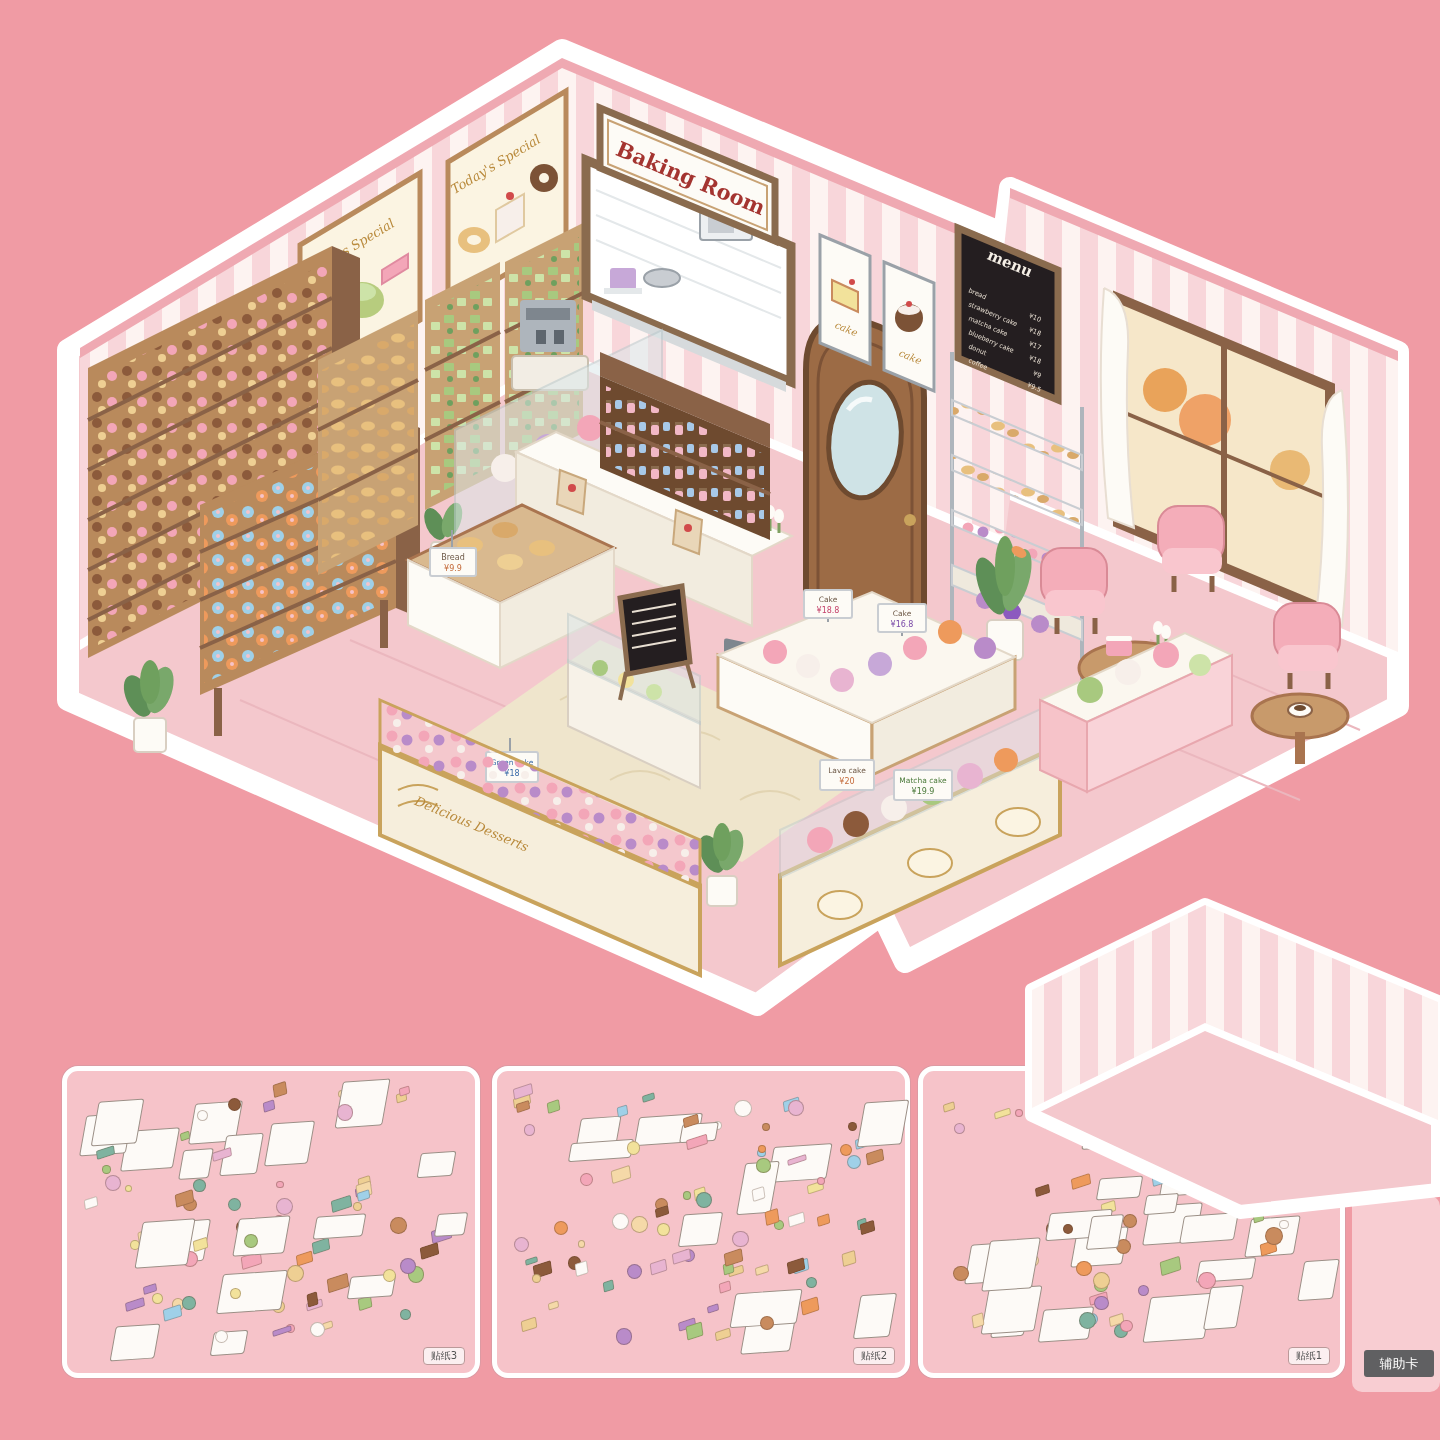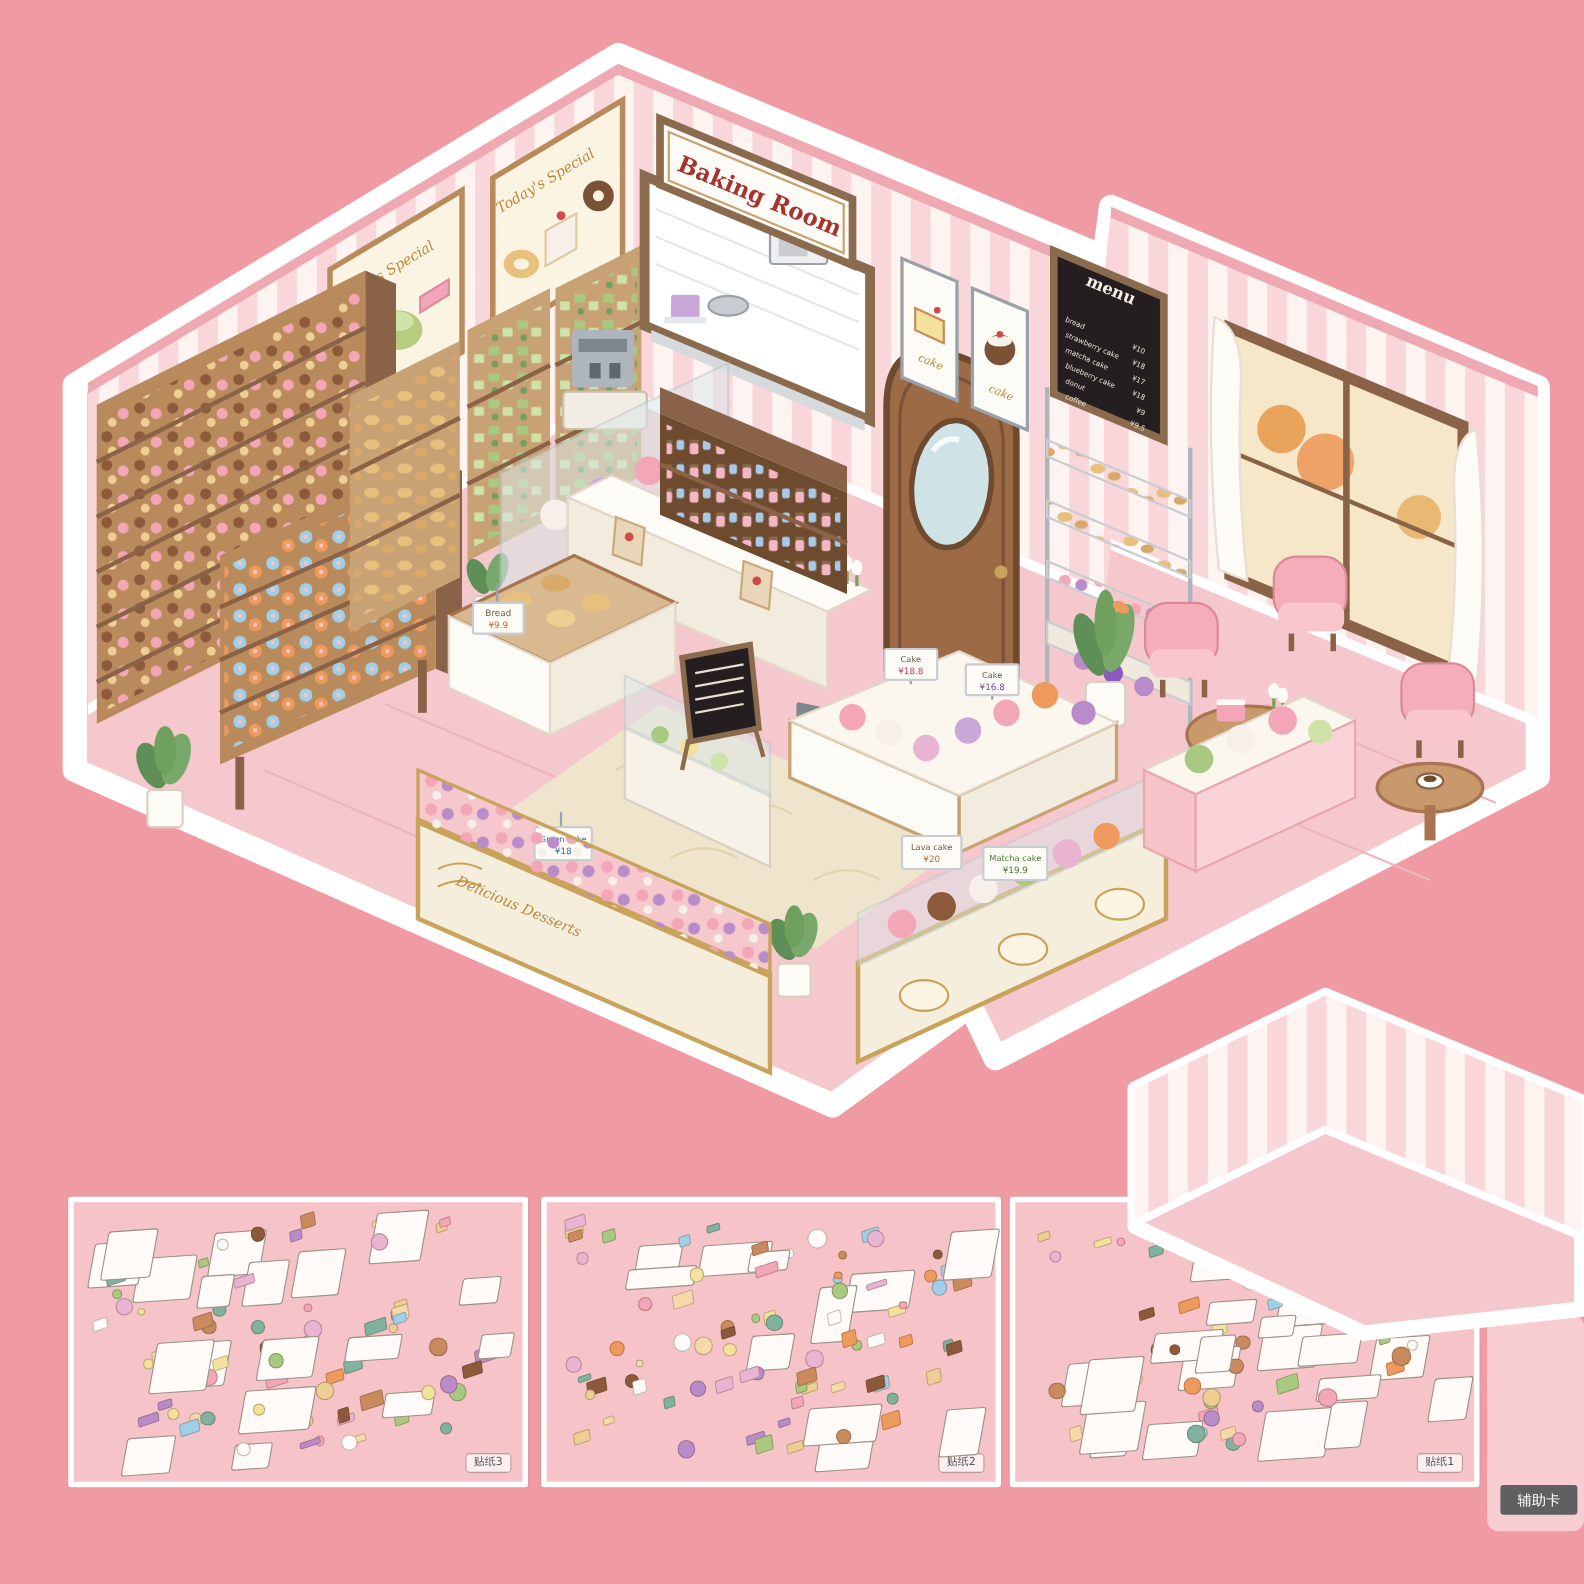--- a/index.html
+++ b/index.html
@@ -6,22 +6,22 @@
     --bg:#F09BA4; --sheet:#F6C3C9; --stripeL:#FDF3F1; --stripeP:#F8D6DA;
     --floor:#F4C8CD; --wood:#A9744F; --woodD:#6E4A2F; --woodL:#D9B98F;
     --gold:#B98A3C; --chalk:#241E20; --red:#A43430; --cream:#FBF4E2;
     --caseW:#F7F2E8; --glass:#DCE8EA; --rug:#EFE5CC; --badge:#606062;
   }
   *{margin:0;padding:0;box-sizing:border-box}
   html,body{width:1440px;height:1440px;overflow:hidden}
   body{background:var(--bg);font-family:"DejaVu Sans", sans-serif;position:relative}
   .stage{position:absolute;inset:0}
   svg text{user-select:none}
-  .sheet{position:absolute;top:1088px;height:264px;background:var(--sheet);
-         border:5px solid #fff;border-radius:3px;box-shadow:0 0 0 1px #DD9AA3;z-index:1}
+  .sheet{position:absolute;top:1066px;height:312px;background:var(--sheet);
+         border:5px solid #fff;border-radius:16px;box-shadow:0 0 0 1px #DD9AA3;z-index:1}
   .sheet .label{position:absolute;right:10px;bottom:8px;background:#FBEFF0;border:1px solid #B99;
          border-radius:4px;font-size:10px;color:#555;padding:1px 7px;line-height:14px}
   .sticker-item{position:absolute;display:block}
   .sticker-item.furn{background:#FDFAF7;border:1.5px solid #9B8F86;border-radius:3px;transform:skewX(-14deg) rotate(-4deg)}
   .sticker-item.blob{border-radius:50%;border:1px solid rgba(90,60,40,.35)}
   .sticker-item.mini{border-radius:2px;border:1px solid rgba(90,60,40,.3);transform:rotate(-18deg) skewX(-10deg)}
   .main-svg{position:absolute;inset:0;z-index:2;pointer-events:none}
 </style>
 </head>
 <body>

